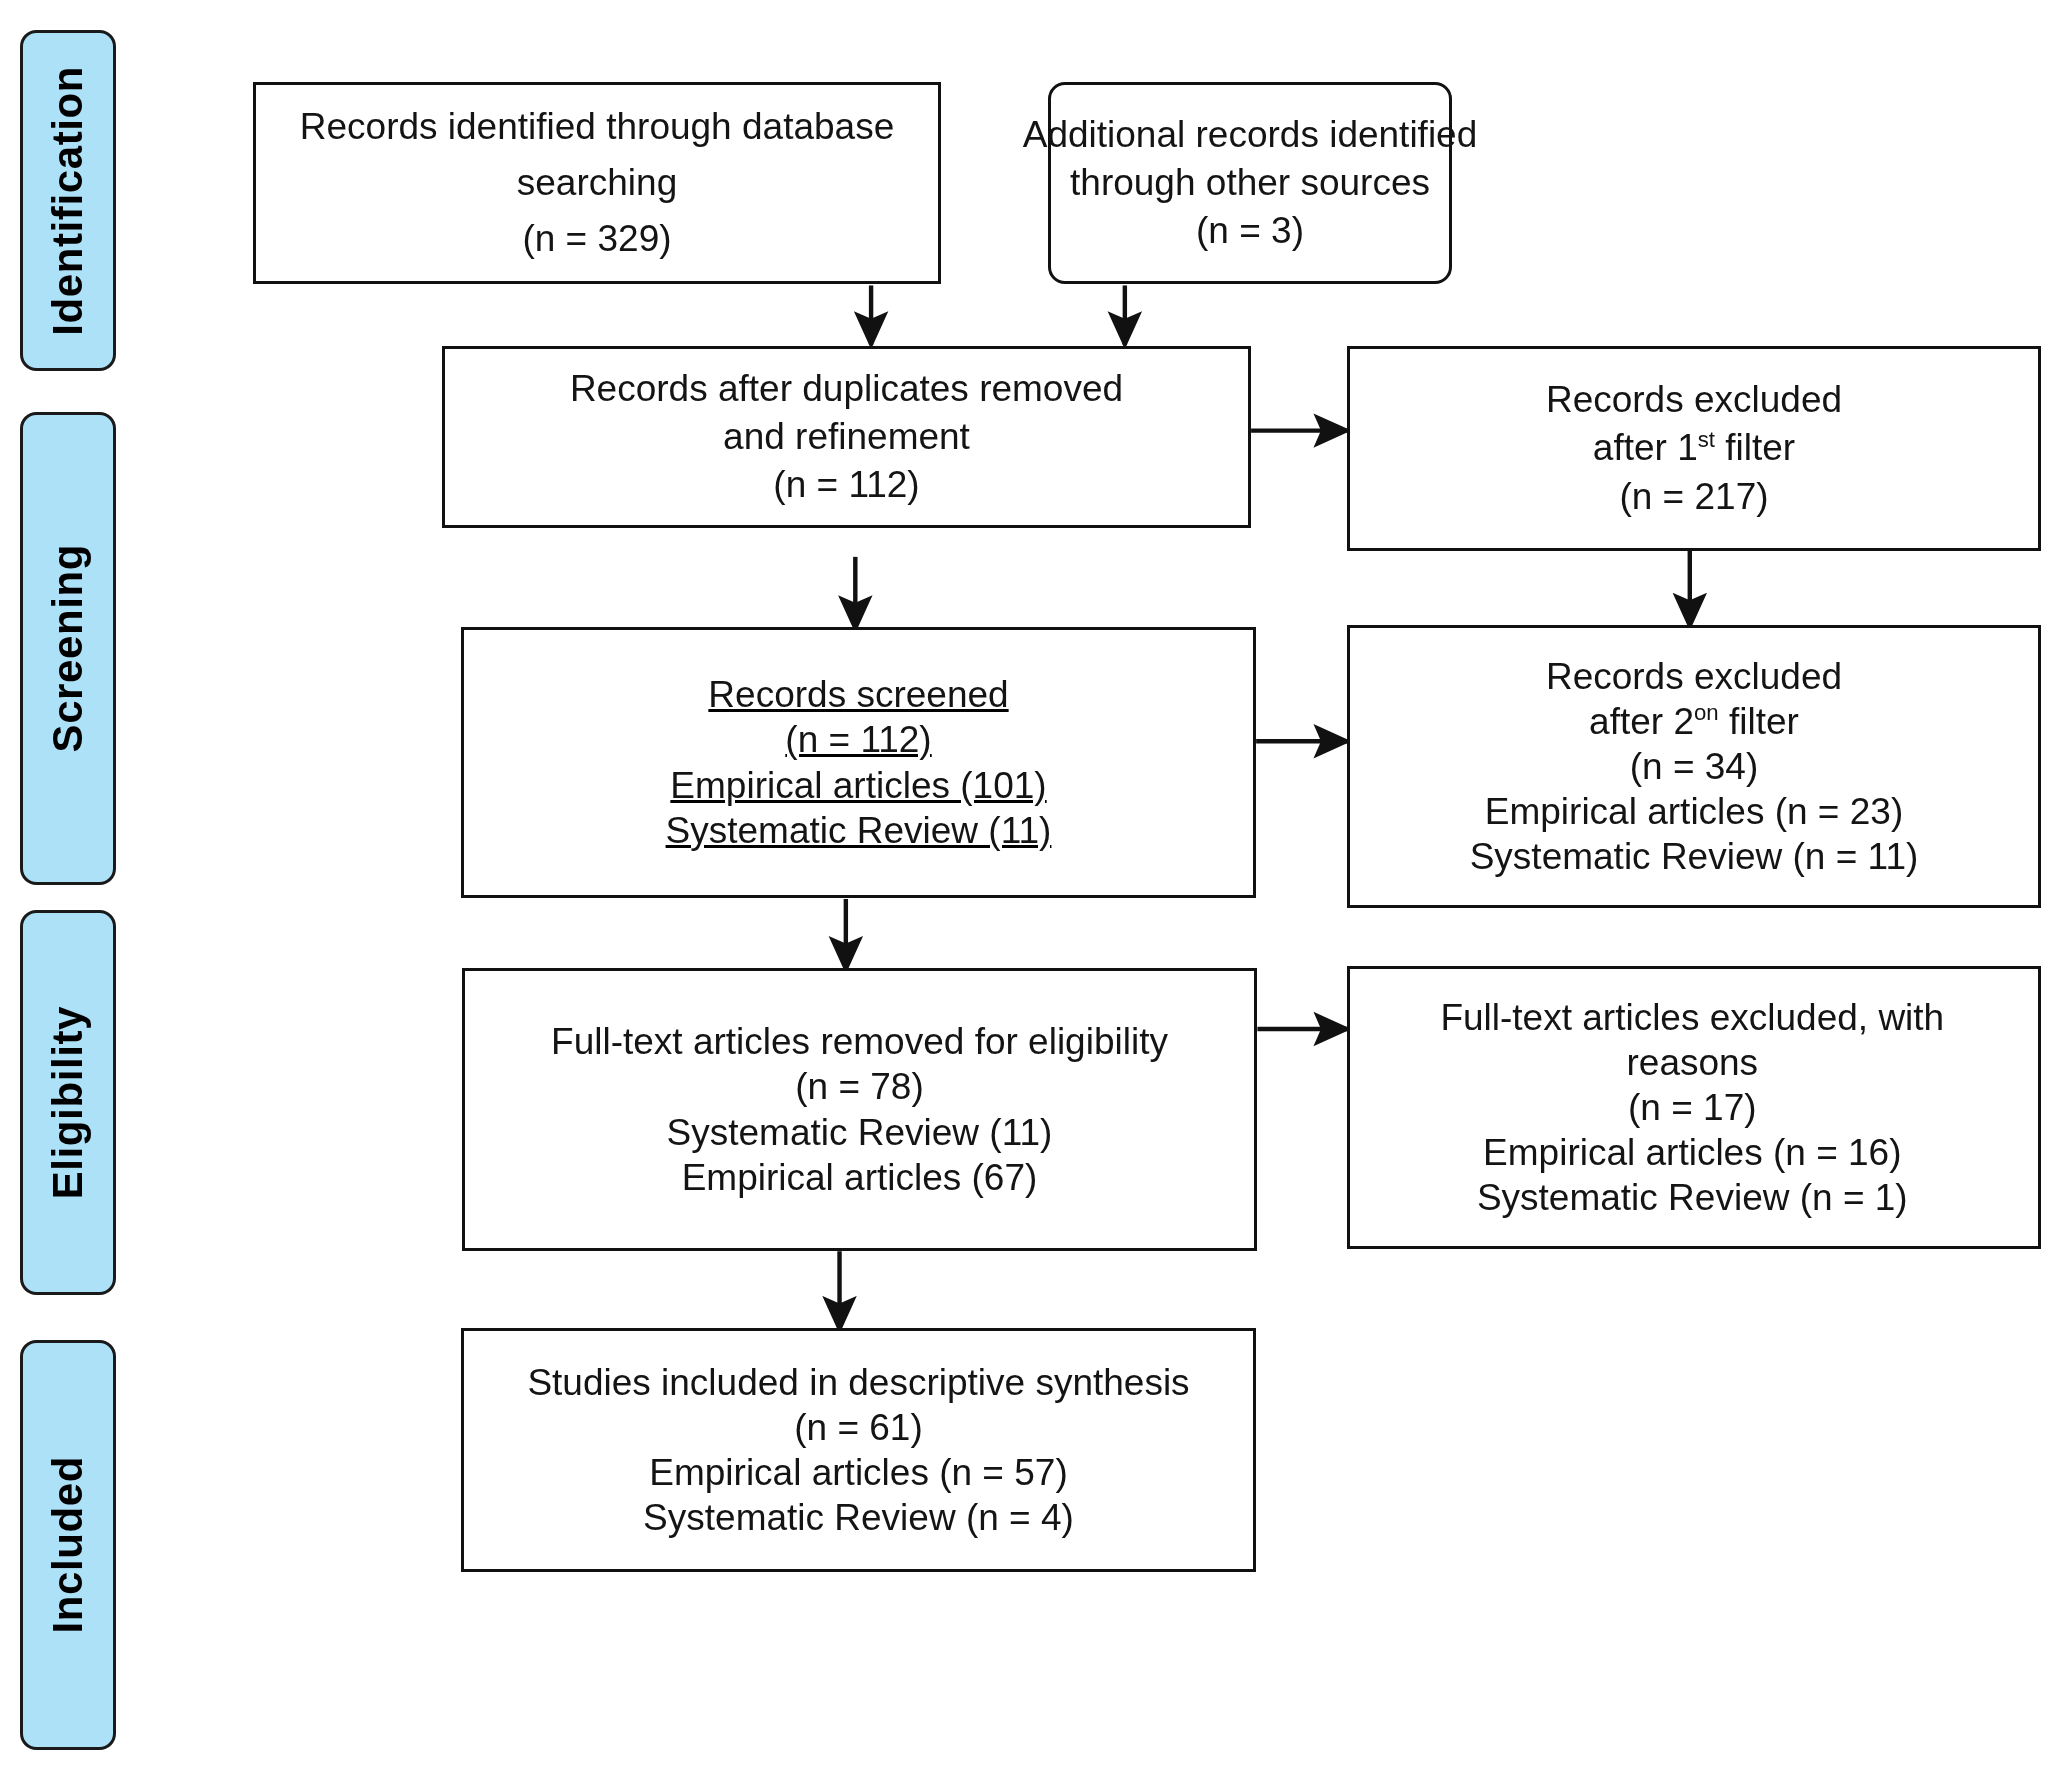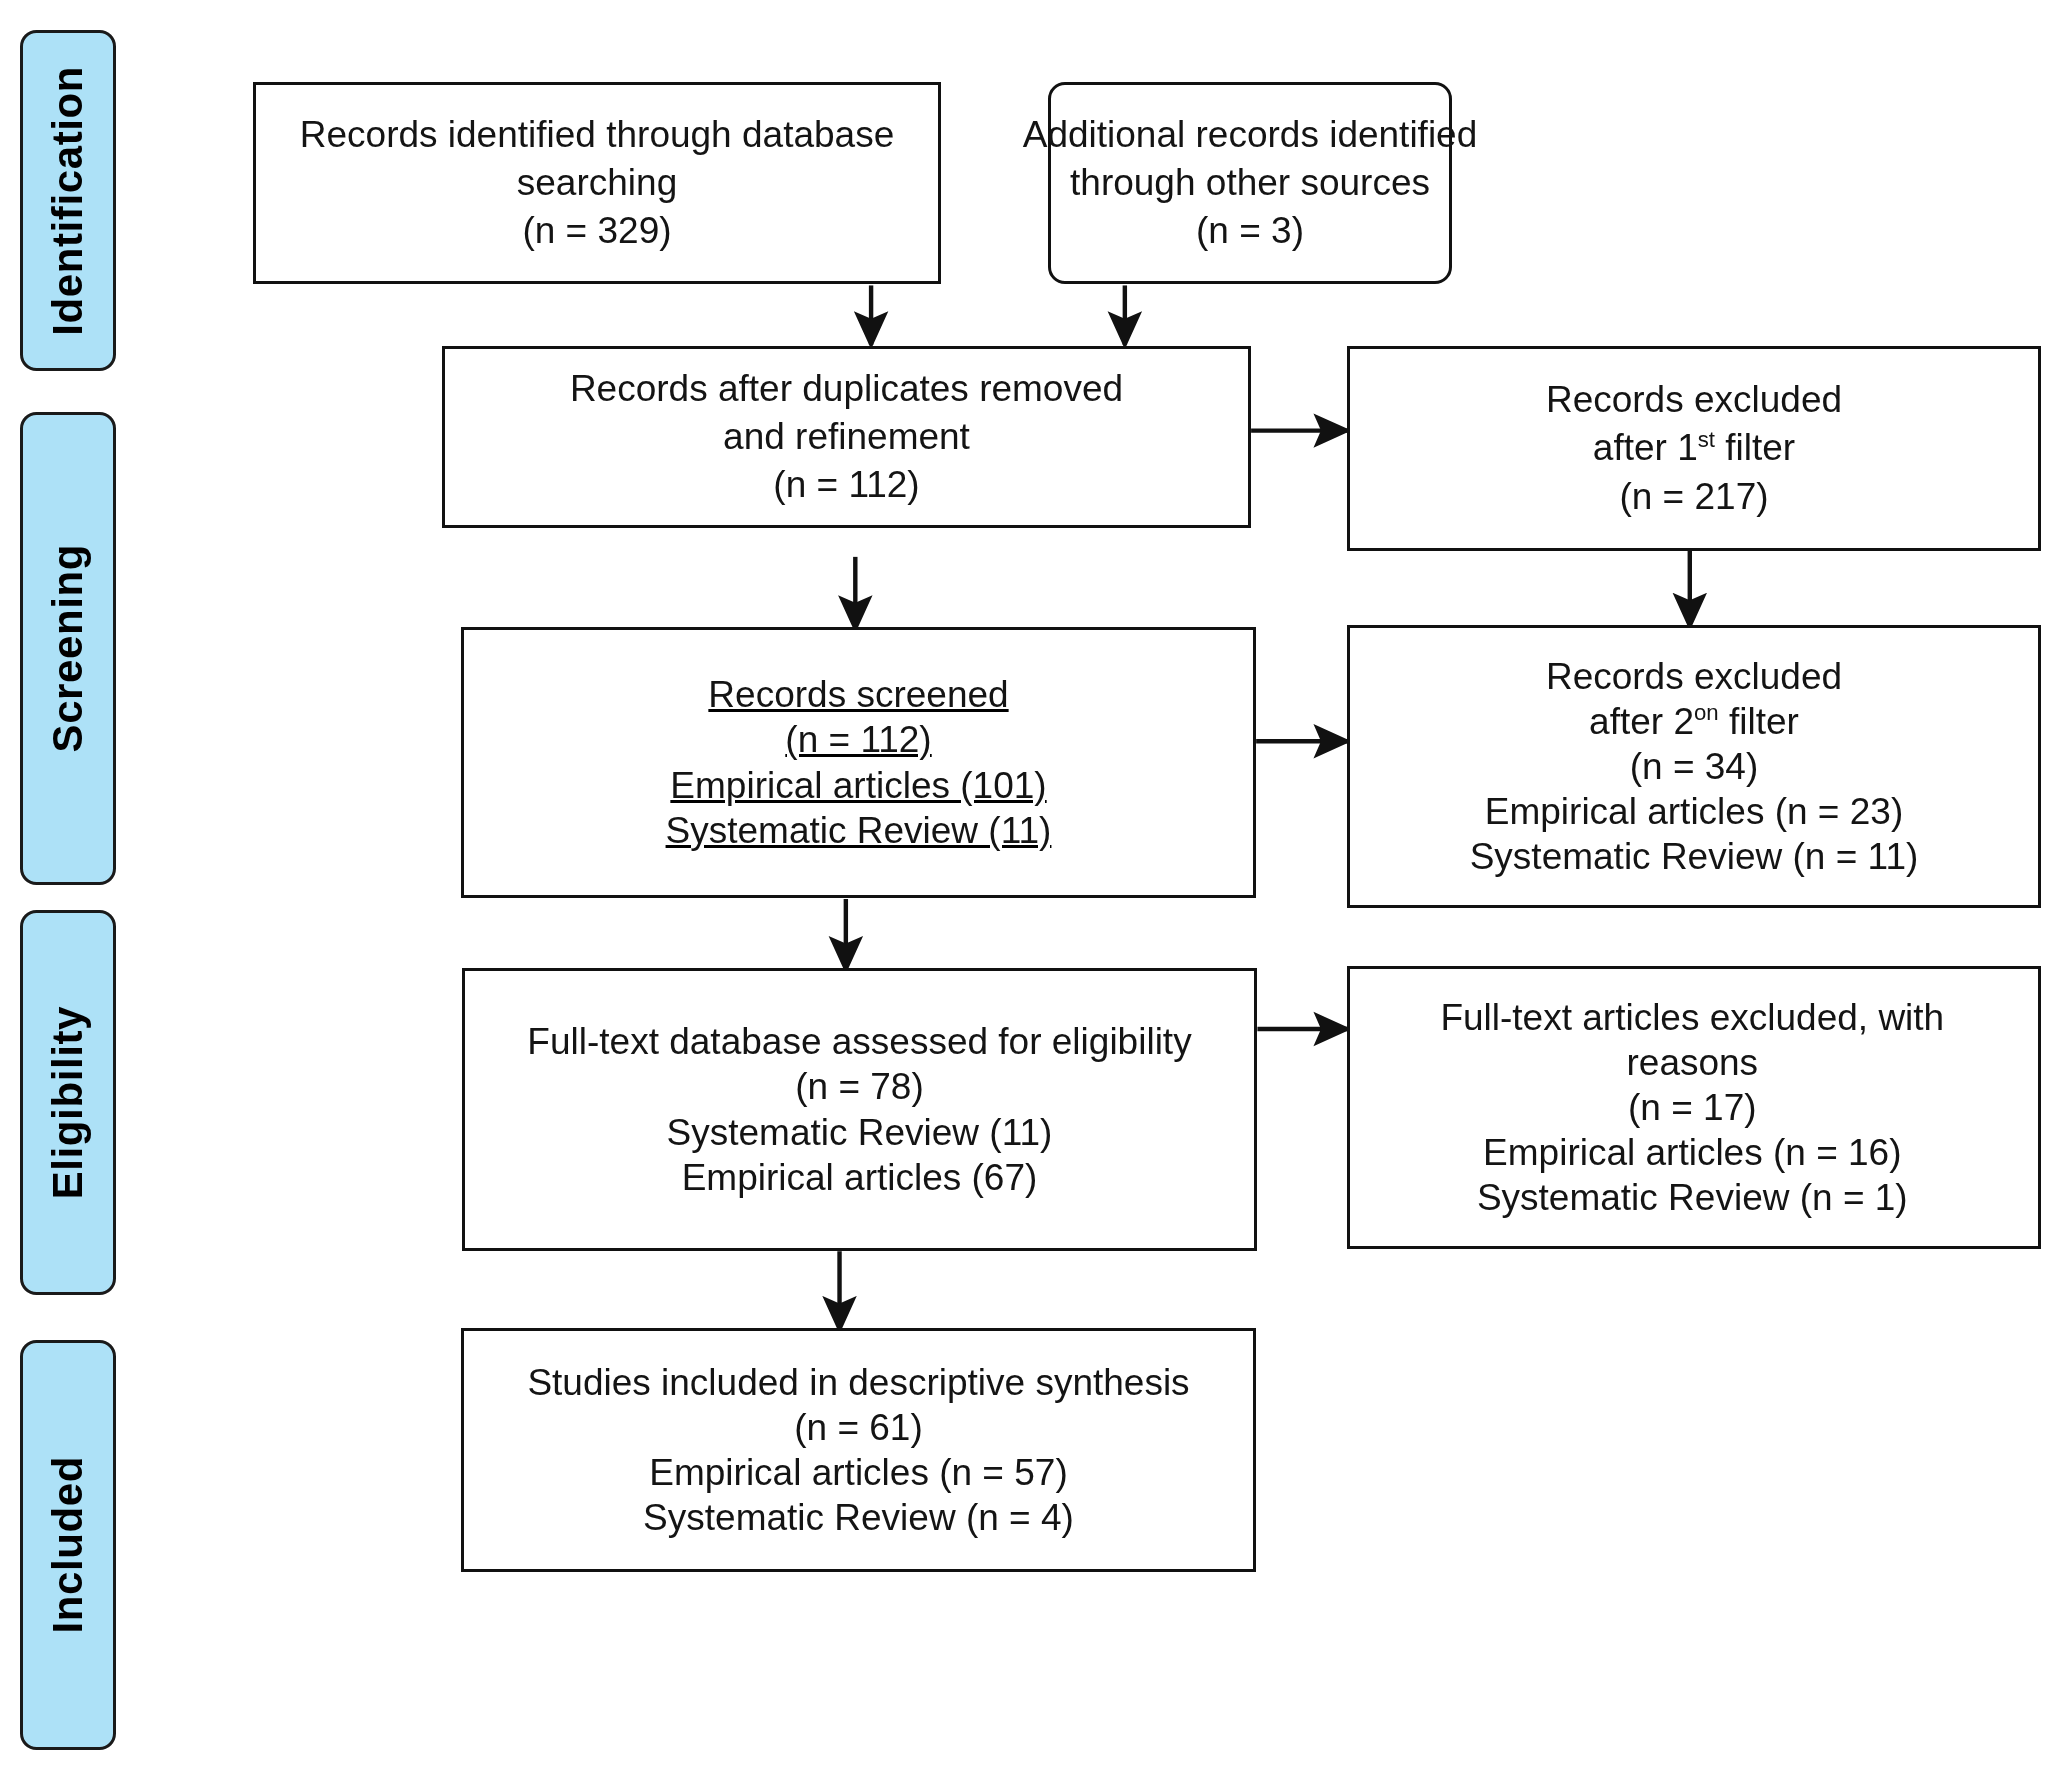--- a/index.html
+++ b/index.html
@@ -119,21 +119,21 @@
   </div>
 
   <div class="stage-chip" style="left:20px; top:910px; width:96px; height:385px;">
     <span class="stage-text">Eligibility</span>
   </div>
 
   <div class="stage-chip" style="left:20px; top:1340px; width:96px; height:410px;">
     <span class="stage-text">Included</span>
   </div>
 
-  <div class="flow-box" style="left:253px; top:82px; width:688px; height:202px;">
+  <div class="flow-box" style="left:253px; top:82px; width:688px; height:202px;gap:8px;">
     <div class="line">Records identified through database</div>
     <div class="line">searching</div>
     <div class="line">(n = 329)</div>
   </div>
 
   <div class="flow-box" style="left:1048px; top:82px; width:404px; height:202px;border-radius:17px;">
     <div class="line">Additional records identified</div>
     <div class="line">through other sources</div>
     <div class="line">(n = 3)</div>
   </div>
@@ -159,21 +159,21 @@
 
   <div class="flow-box tight" style="left:1347px; top:625px; width:694px; height:283px;">
     <div class="line">Records excluded</div>
     <div class="line"><span>after 2</span><sup>on</sup><span> filter</span></div>
     <div class="line">(n = 34)</div>
     <div class="line">Empirical articles (n = 23)</div>
     <div class="line">Systematic Review (n = 11)</div>
   </div>
 
   <div class="flow-box tight" style="left:462px; top:968px; width:795px; height:283px;">
-    <div class="line">Full-text database assessed for eligibility</div>
+    <div class="line">Full-text articles removed for eligibility</div>
     <div class="line">(n = 78)</div>
     <div class="line">Systematic Review (11)</div>
     <div class="line">Empirical articles (67)</div>
   </div>
 
   <div class="flow-box tight" style="left:1347px; top:966px; width:694px; height:283px;padding-left:8px;">
     <div class="line">Full-text articles excluded, with</div>
     <div class="line">reasons</div>
     <div class="line">(n = 17)</div>
     <div class="line">Empirical articles (n = 16)</div>

